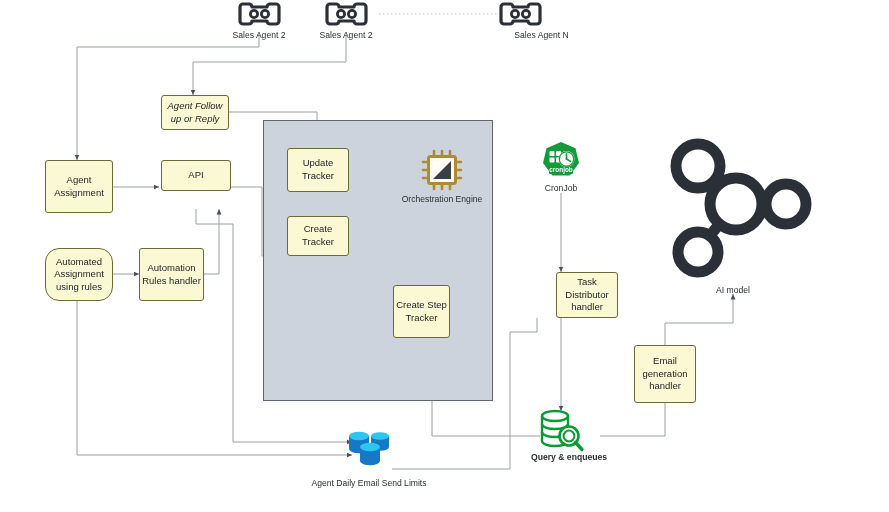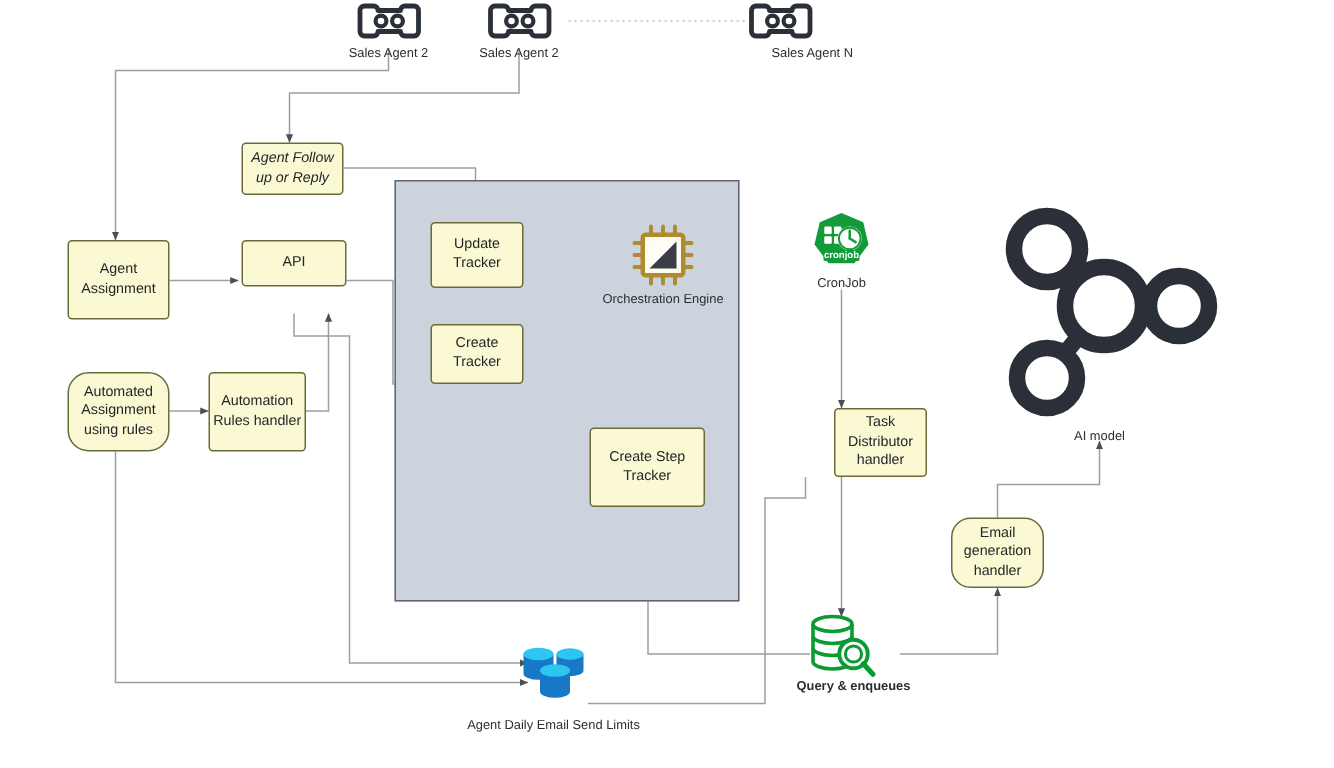--- a/index.html
+++ b/index.html
@@ -138,23 +138,23 @@
   </div>
   <div class="caption" style="left:442px;top:194px;">Orchestration Engine</div>
 
   <div class="node" style="left:161px;top:95px;width:68px;height:35px;font-style:italic;">Agent Follow up or Reply</div>
   <div class="node" style="left:45px;top:160px;width:68px;height:53px;">Agent Assignment</div>
   <div class="node" style="left:161px;top:160px;width:70px;height:31px;">API</div>
   <div class="node" style="left:45px;top:248px;width:68px;height:53px;border-radius:14px;">Automated Assignment using rules</div>
   <div class="node" style="left:139px;top:248px;width:65px;height:53px;">Automation Rules handler</div>
   <div class="node" style="left:287px;top:148px;width:62px;height:44px;">Update Tracker</div>
   <div class="node" style="left:287px;top:216px;width:62px;height:40px;">Create Tracker</div>
-  <div class="node" style="left:393px;top:285px;width:77px;height:53px;">Create Step Tracker</div>
+  <div class="node" style="left:393px;top:285px;width:57px;height:53px;">Create Step Tracker</div>
   <div class="node" style="left:556px;top:272px;width:62px;height:46px;">Task Distributor handler</div>
-  <div class="node" style="left:634px;top:345px;width:62px;height:47px;border-radius:13px;">Email generation handler</div>
+  <div class="node" style="left:634px;top:345px;width:62px;height:58px;">Email generation handler</div>
 
   <div class="icon-wrap" style="left:539px;top:140px;">
     <svg width="44" height="44" viewBox="0 0 44 44">
       <path d="M22,2 L36.5,8.2 L40,23 L30.6,35.5 L13.4,35.5 L4,23 L7.5,8.2 z" fill="#139b3a"></path>
       <g fill="#ffffff">
         <rect x="10.5" y="11" width="5" height="5" rx="0.8"></rect>
         <rect x="17" y="11" width="5" height="5" rx="0.8"></rect>
         <rect x="10.5" y="17.5" width="5" height="5" rx="0.8"></rect>
         <rect x="17" y="17.5" width="5" height="5" rx="0.8"></rect>
       </g>

